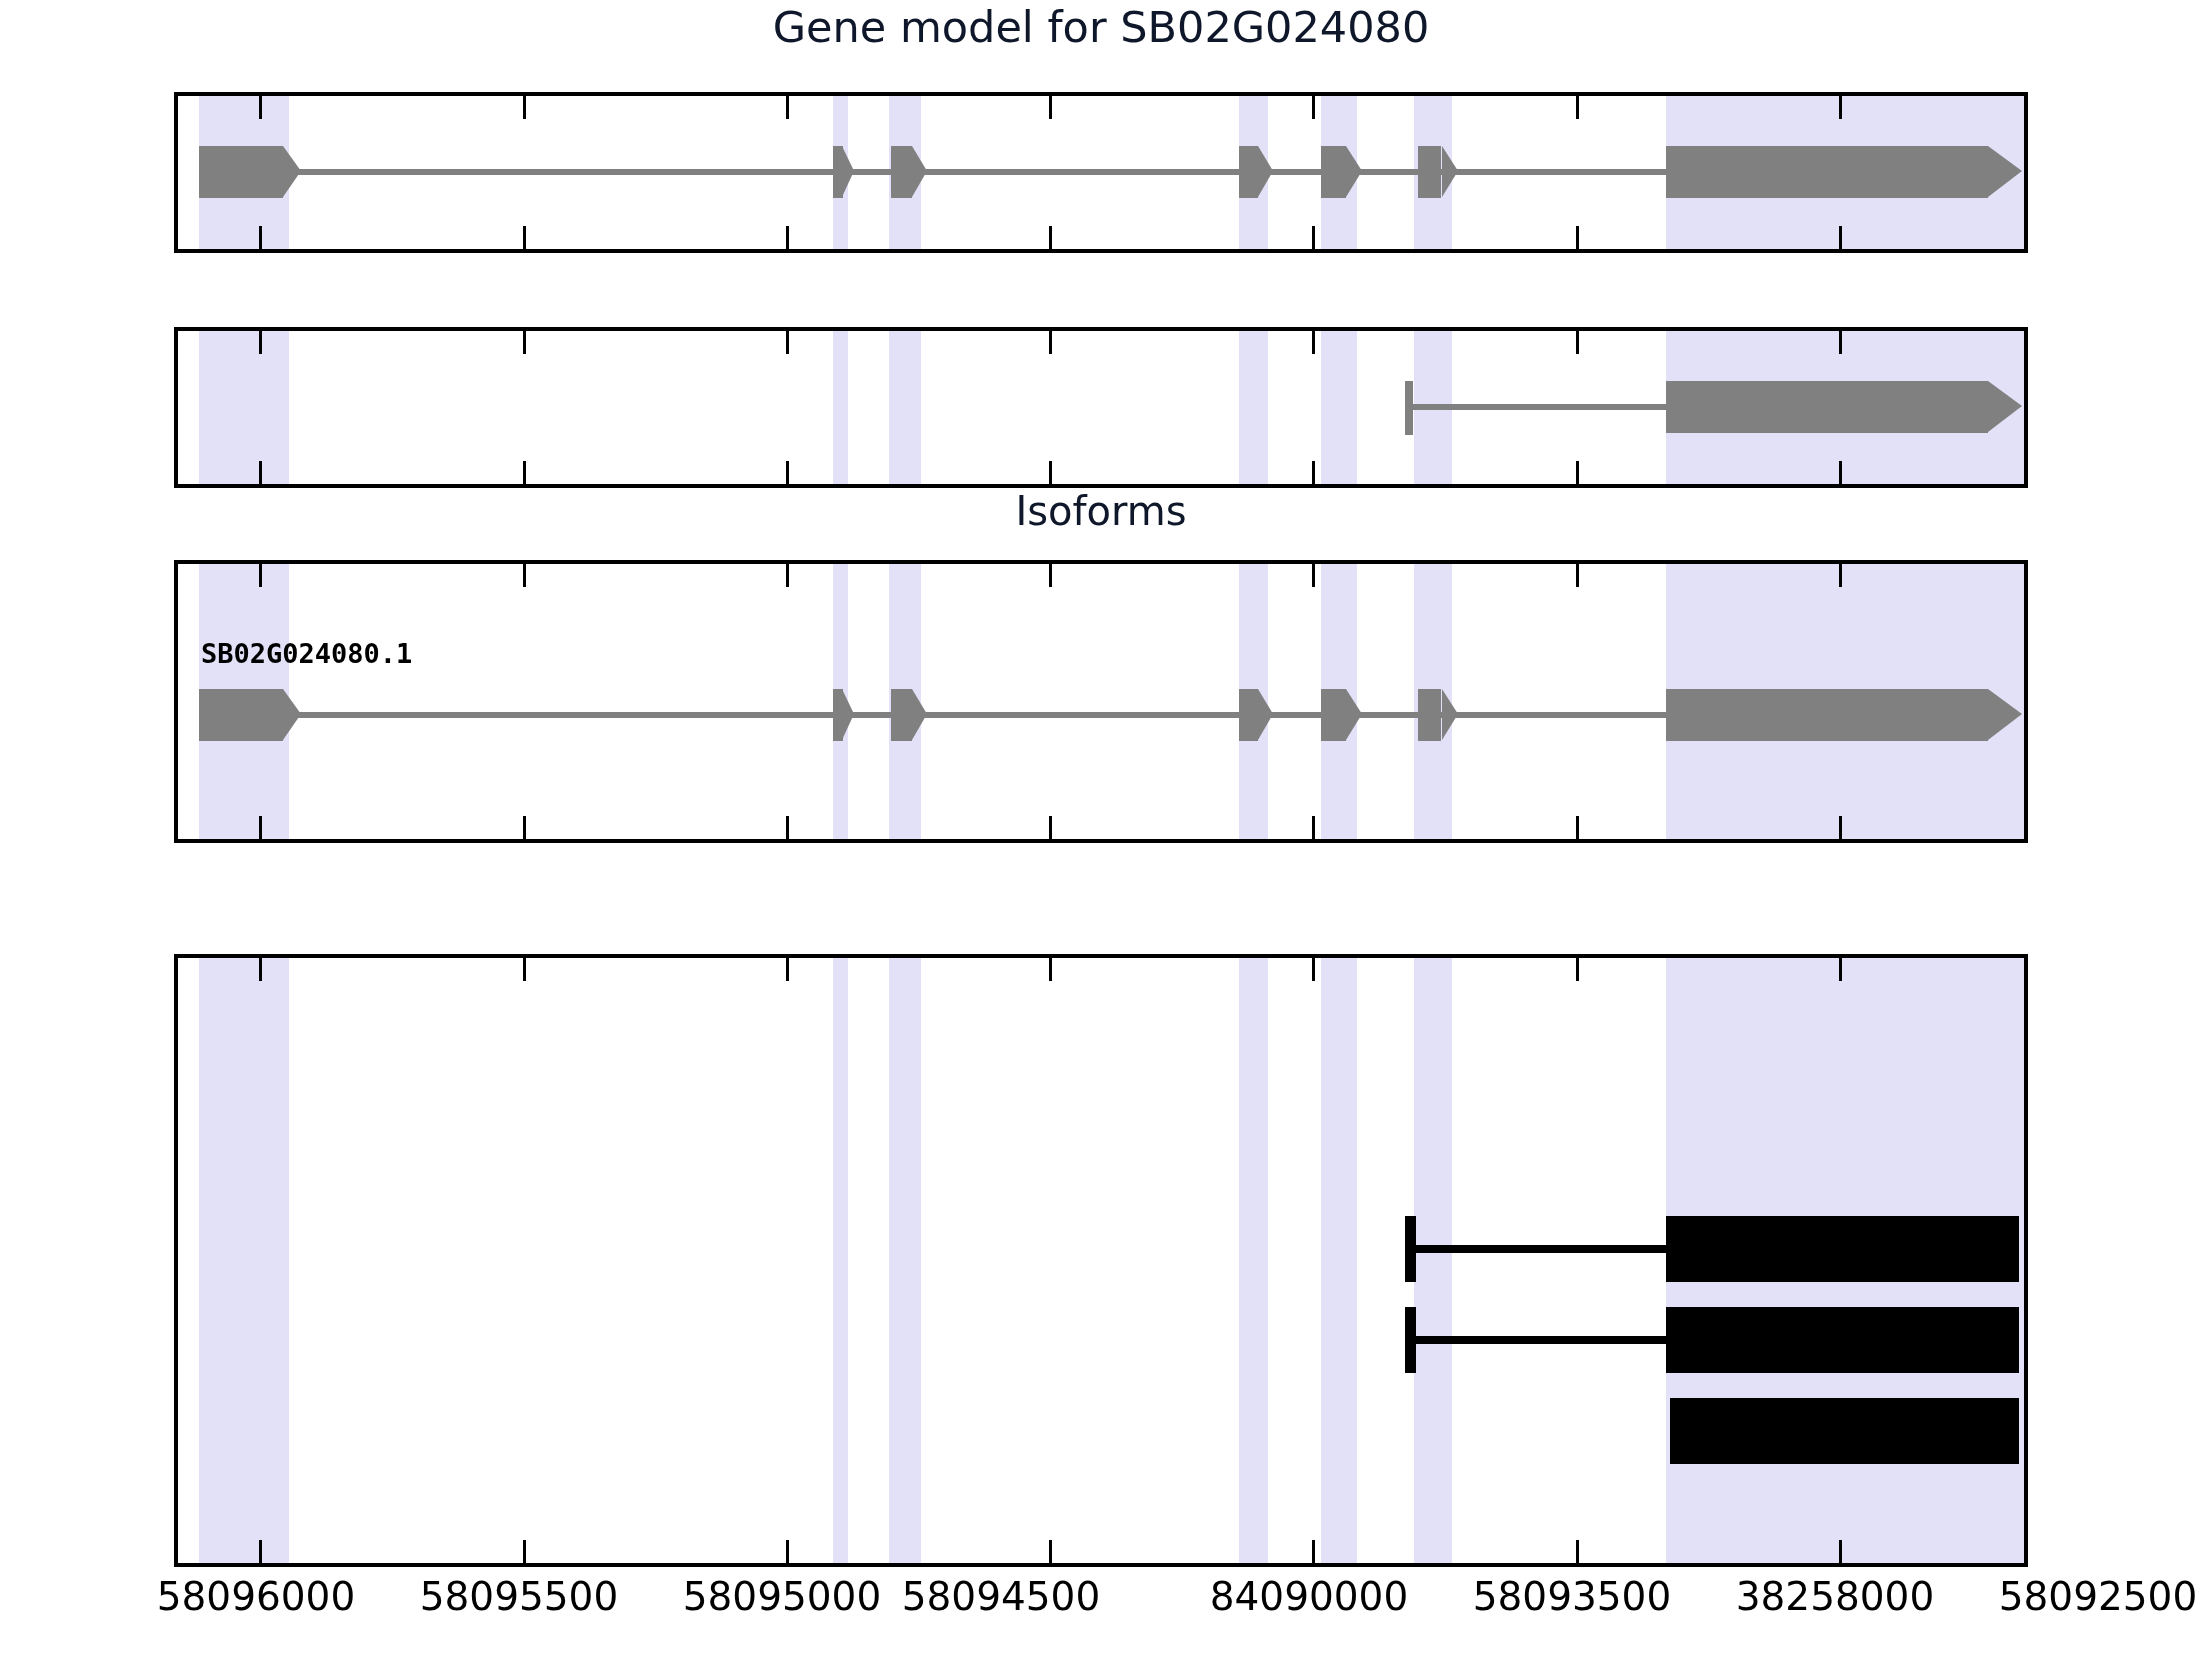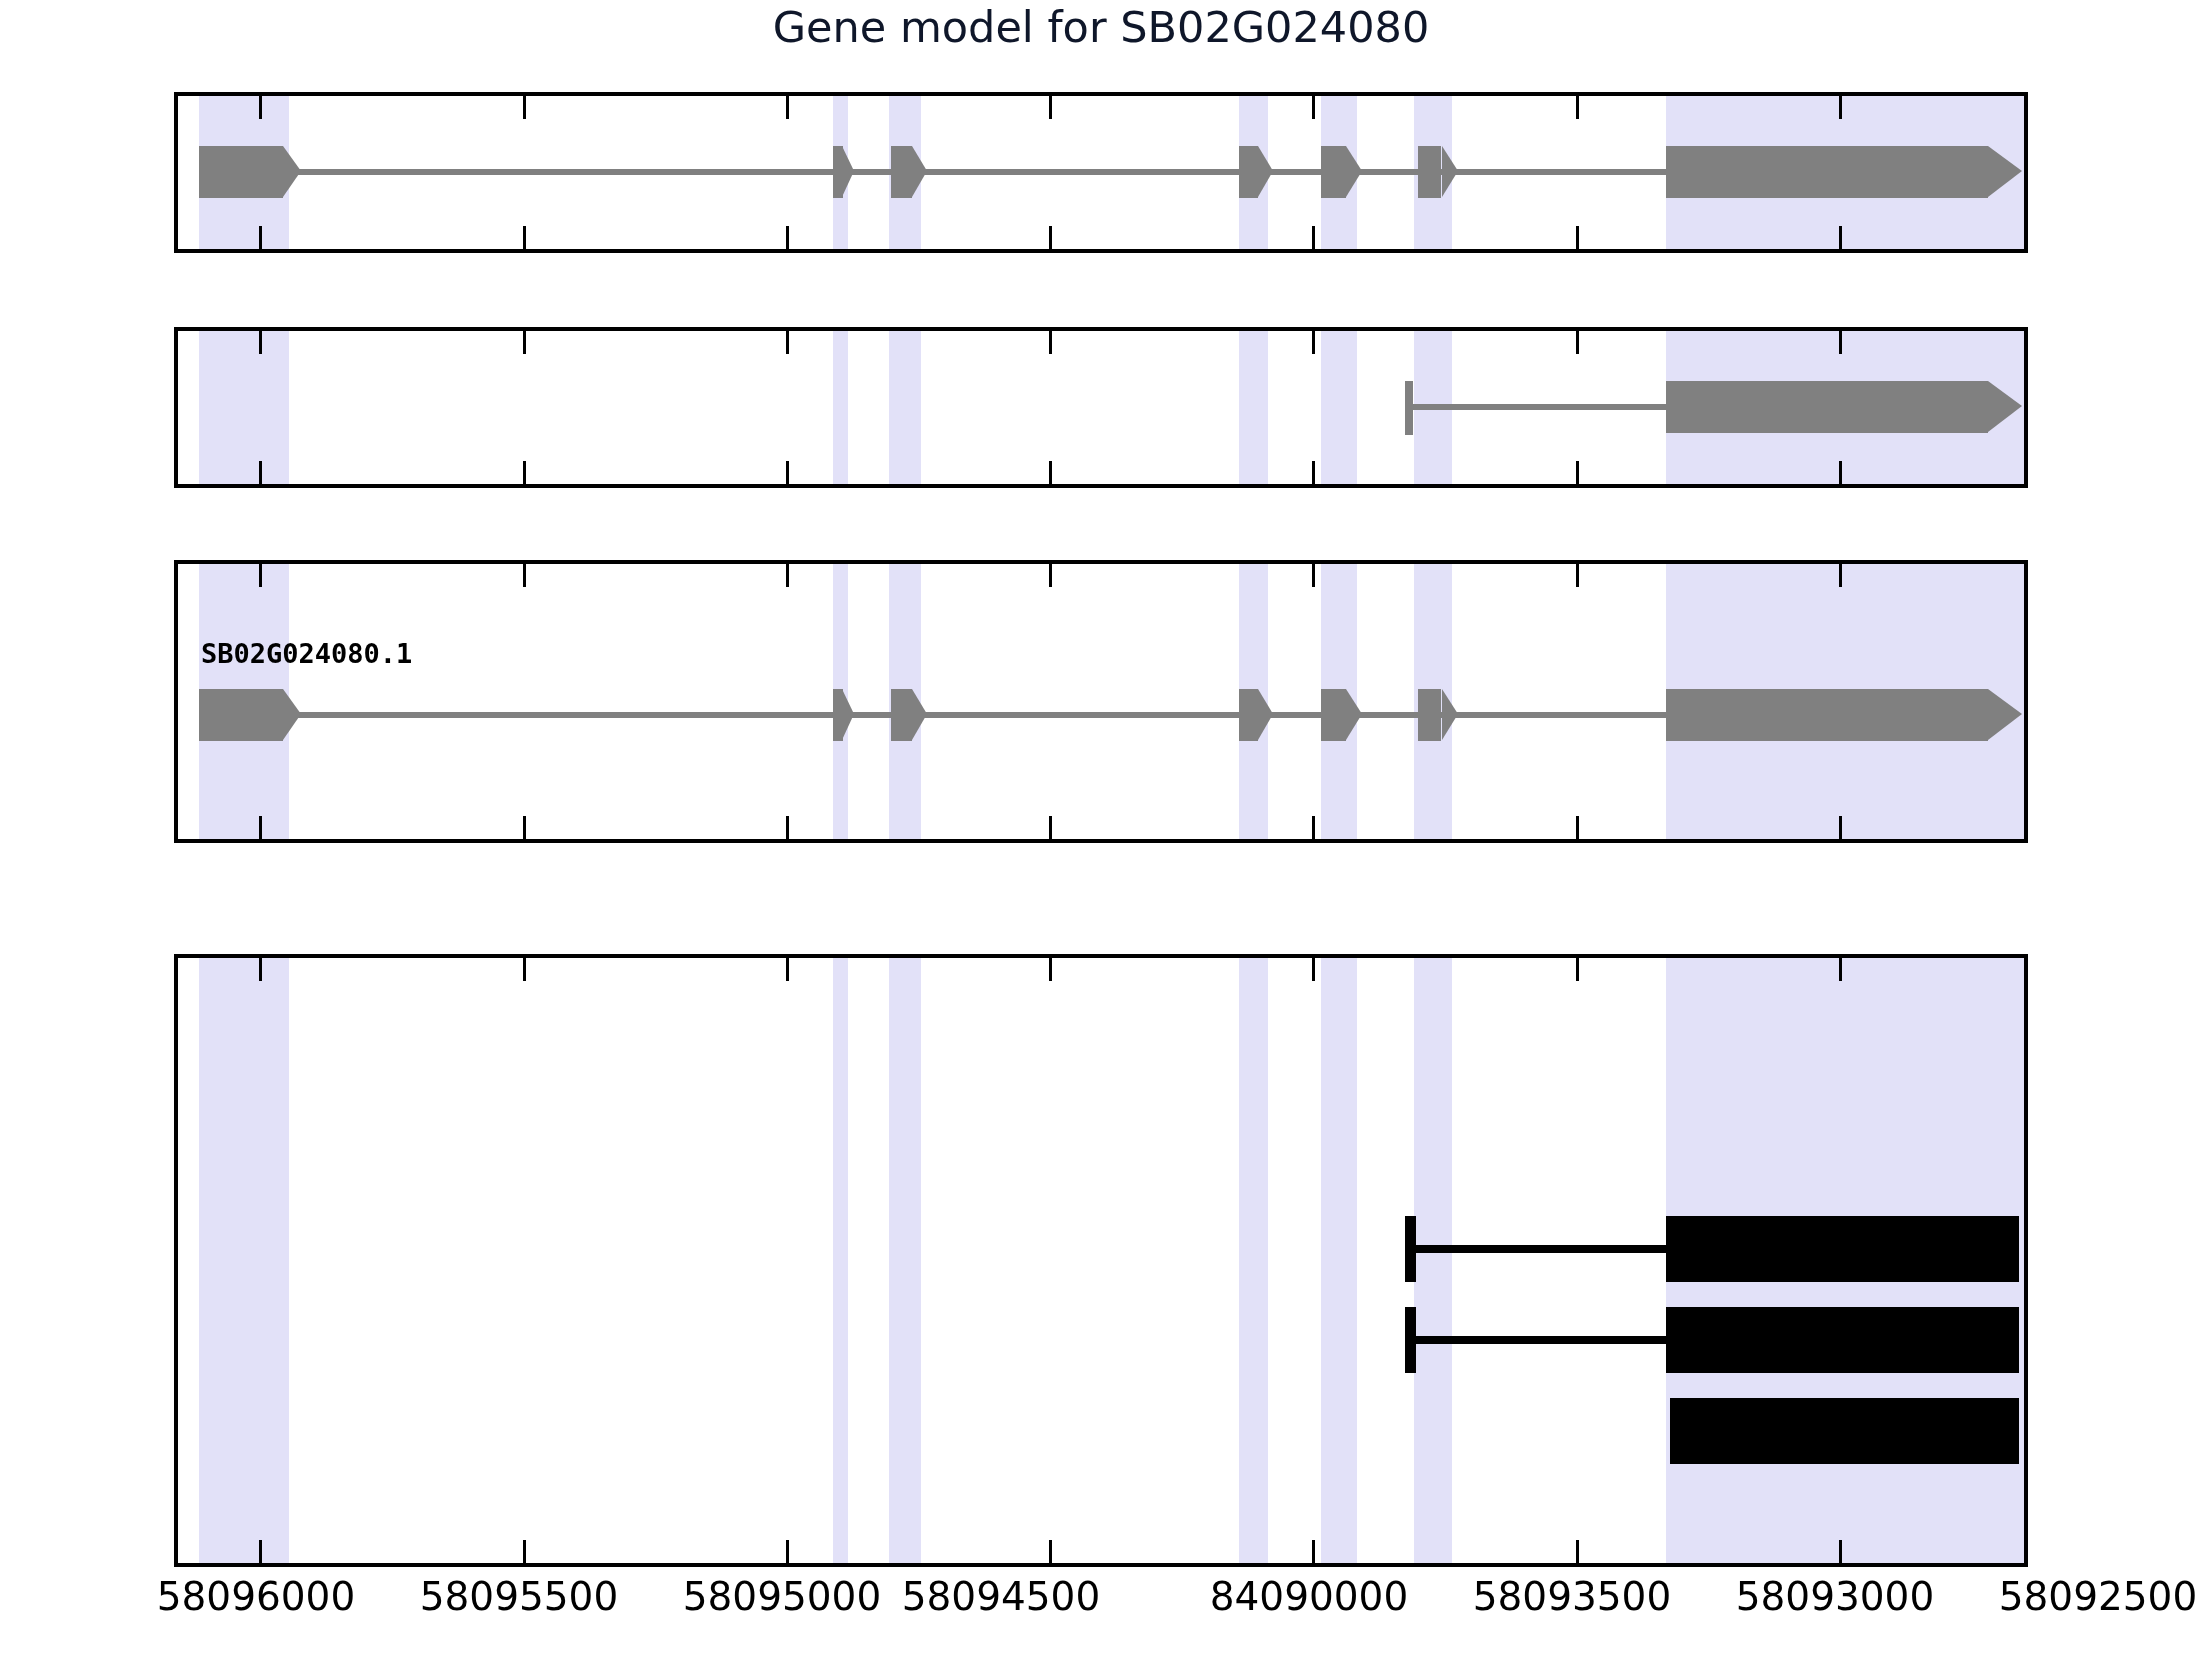--- a/index.html
+++ b/index.html
@@ -142,20 +142,21 @@
 
       <div class="endbar" style="left:1227px;top:50px;height:54px;"></div>
 
       <div class="intron" style="left:1232px;top:73px;width:262px;"></div>
 
       <div class="exon" style="left:1488px;top:50px;width:322px;height:52px;"></div>
       <div class="arrowtip" style="left:1810px;top:50px;border-top:25.5px solid transparent;border-bottom:26px solid transparent;border-left:34px solid #808080;"></div>
     </div>
   </div>
 
+  <div class="panel-title" id="title-isoforms">Isoforms</div>
 
   <div class="panel" id="panel-isoforms">
     <div class="plotarea">
       <div class="band" style="left:21.4px;width:90px;"></div>
       <div class="band" style="left:655px;width:15px;"></div>
       <div class="band" style="left:711px;width:32px;"></div>
       <div class="band" style="left:1061px;width:29px;"></div>
       <div class="band" style="left:1143px;width:36px;"></div>
       <div class="band" style="left:1236px;width:38px;"></div>
       <div class="band" style="left:1488px;width:364px;"></div>
@@ -248,18 +249,18 @@
     </div>
   </div>
 
   <div class="axis-labels">
     <div class="axis-ticklabel" style="left:256px;">58096000</div>
     <div class="axis-ticklabel" style="left:519px;">58095500</div>
     <div class="axis-ticklabel" style="left:782px;">58095000</div>
     <div class="axis-ticklabel" style="left:1001px;">58094500</div>
     <div class="axis-ticklabel" style="left:1309px;">84090000</div>
     <div class="axis-ticklabel" style="left:1572px;">58093500</div>
-    <div class="axis-ticklabel" style="left:1835px;">58093000</div>
+    <div class="axis-ticklabel" style="left:1835px;">38258000</div>
     <div class="axis-ticklabel" style="left:2098px;text-align:right;">58092500</div>
   </div>
 
 </div>
 
 
 </body></html>

